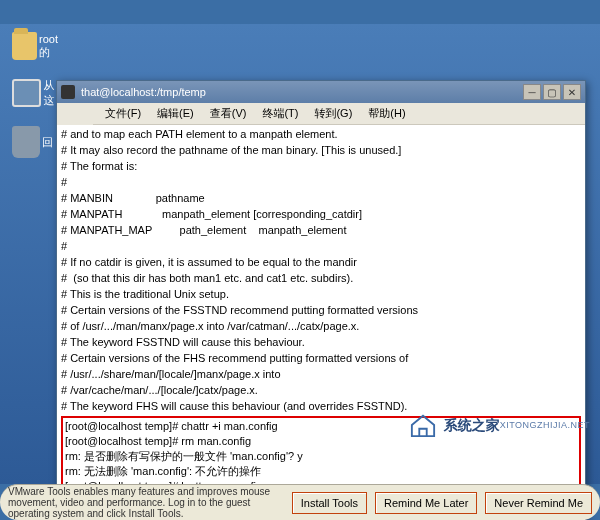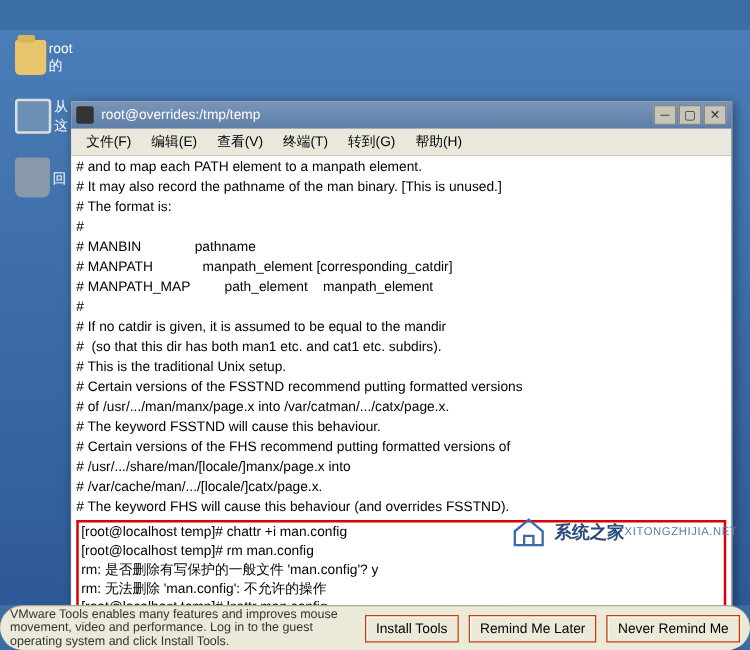--- a/index.html
+++ b/index.html
@@ -18,21 +18,21 @@
 .comp-ico { width: 34px; height: 28px; background: #6b8fb5; border: 2px solid #ddd; border-radius: 3px; }
 .trash-ico { width: 28px; height: 32px; background: #8899aa; border-radius: 3px 3px 6px 6px; }
 
 .terminal-window { position: absolute; left: 56px; top: 56px; width: 530px; background: #eae7dc; border: 1px solid #4a6a8a; box-shadow: 2px 2px 8px rgba(0,0,0,.4); }
 .title-bar { background: linear-gradient(180deg, #7a95b8, #5d7ea8); color: #fff; height: 22px; display: flex; align-items: center; padding: 0 4px; font-size: 11px; }
 .title-bar .ticon { width: 14px; height: 14px; background: #333; margin-right: 6px; border-radius: 2px; }
 .title-bar .ttext { flex: 1; }
 .win-btns { display: flex; gap: 2px; }
 .win-btn { width: 18px; height: 16px; background: #c8c4b8; border: 1px solid #888; font-size: 10px; display: flex; align-items: center; justify-content: center; color: #333; cursor: pointer; }
 
-.menu-bar { background: #eae7dc; height: 22px; display: flex; align-items: center; padding: 0 6px; font-size: 11px; gap: 4px; border-bottom: 1px solid #ccc8bc; }
+.menu-bar { background: #eae7dc; height: 22px; display: flex; align-items: center; padding: 0 6px; font-size: 11px; gap: 4px; border-bottom: 1px solid #ccc8bc; margin-left: 36px; }
 .menu-item { padding: 2px 6px; cursor: pointer; }
 
 .terminal-body { background: #fff; color: #000; font-family: "Courier New", monospace; font-size: 11px; line-height: 15px; padding: 2px 4px; height: 410px; overflow: hidden; white-space: pre; }
 .red-box { border: 2px solid #d00; padding: 1px 2px; margin: 1px 0; display: inline-block; width: 100%; }
 
 .watermark { position: absolute; right: 10px; bottom: 46px; display: flex; align-items: center; gap: 6px; color: #2a4a7a; font-size: 11px; }
 .wm-logo { width: 30px; height: 26px; }
 .wm-logo svg { width: 100%; height: 100%; }
 .wm-text { display: flex; flex-direction: row; line-height: 12px; }
 .wm-text .l1 { font-size: 14px; font-weight: bold; }
@@ -65,21 +65,21 @@
     </div>
     <div class="dicon">
       <div class="trash-ico"></div>
       <span>回</span>
     </div>
   </div>
 
   <div class="terminal-window">
     <div class="title-bar">
       <div class="ticon"></div>
-      <div class="ttext">root@overrides:/tmp/temp</div>
+      <div class="ttext">that@localhost:/tmp/temp</div>
       <div class="win-btns">
         <div class="win-btn">─</div>
         <div class="win-btn">▢</div>
         <div class="win-btn">✕</div>
       </div>
     </div>
     <div class="menu-bar">
       <span class="menu-item">文件(F)</span>
       <span class="menu-item">编辑(E)</span>
       <span class="menu-item">查看(V)</span>

